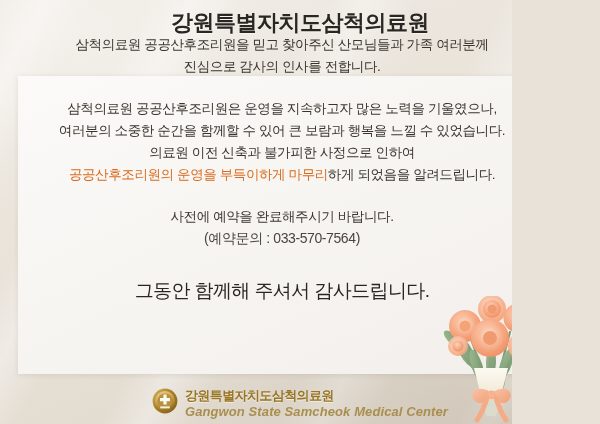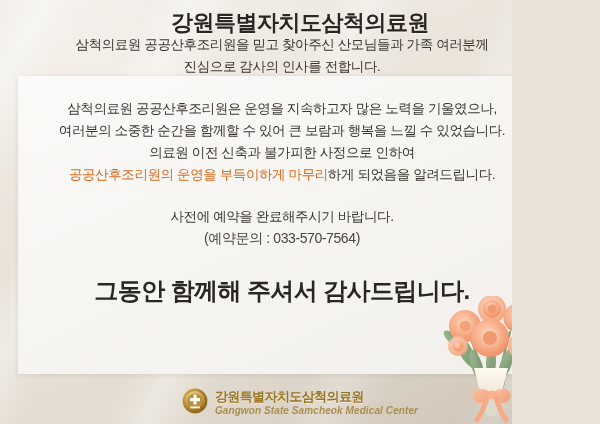--- a/index.html
+++ b/index.html
@@ -104,22 +104,22 @@
   }
   .line.small {
     font-size: 14px;
     line-height: 20px;
     color: #4a443d;
   }
   .accent {
     color: #d9691c;
   }
   .line.thanks {
-    font-size: 24px;
-    font-weight: bold;
+    font-size: 19px;
+    font-weight: normal;
     color: #2a2622;
     line-height: 30px;
     letter-spacing: -0.6px;
   }
   .spacer-sm { height: 6px; }
   .spacer-md { height: 14px; }
 
   
   .bouquet {
     position: absolute;
@@ -153,21 +153,21 @@
   .footer-ko {
     color: #9a7524;
     font-size: 13px;
     font-weight: bold;
     letter-spacing: -0.6px;
     text-shadow: 0 1px 0 rgba(255,255,255,0.5);
   }
   .footer-en {
     margin-top: 3px;
     color: #a98f4f;
-    font-size: 10px;
+    font-size: 13px;
     font-style: italic;
     font-weight: bold;
     letter-spacing: 0.1px;
   }
 </style>
 </head>
 <body>
 
 <div id="poster">
 

